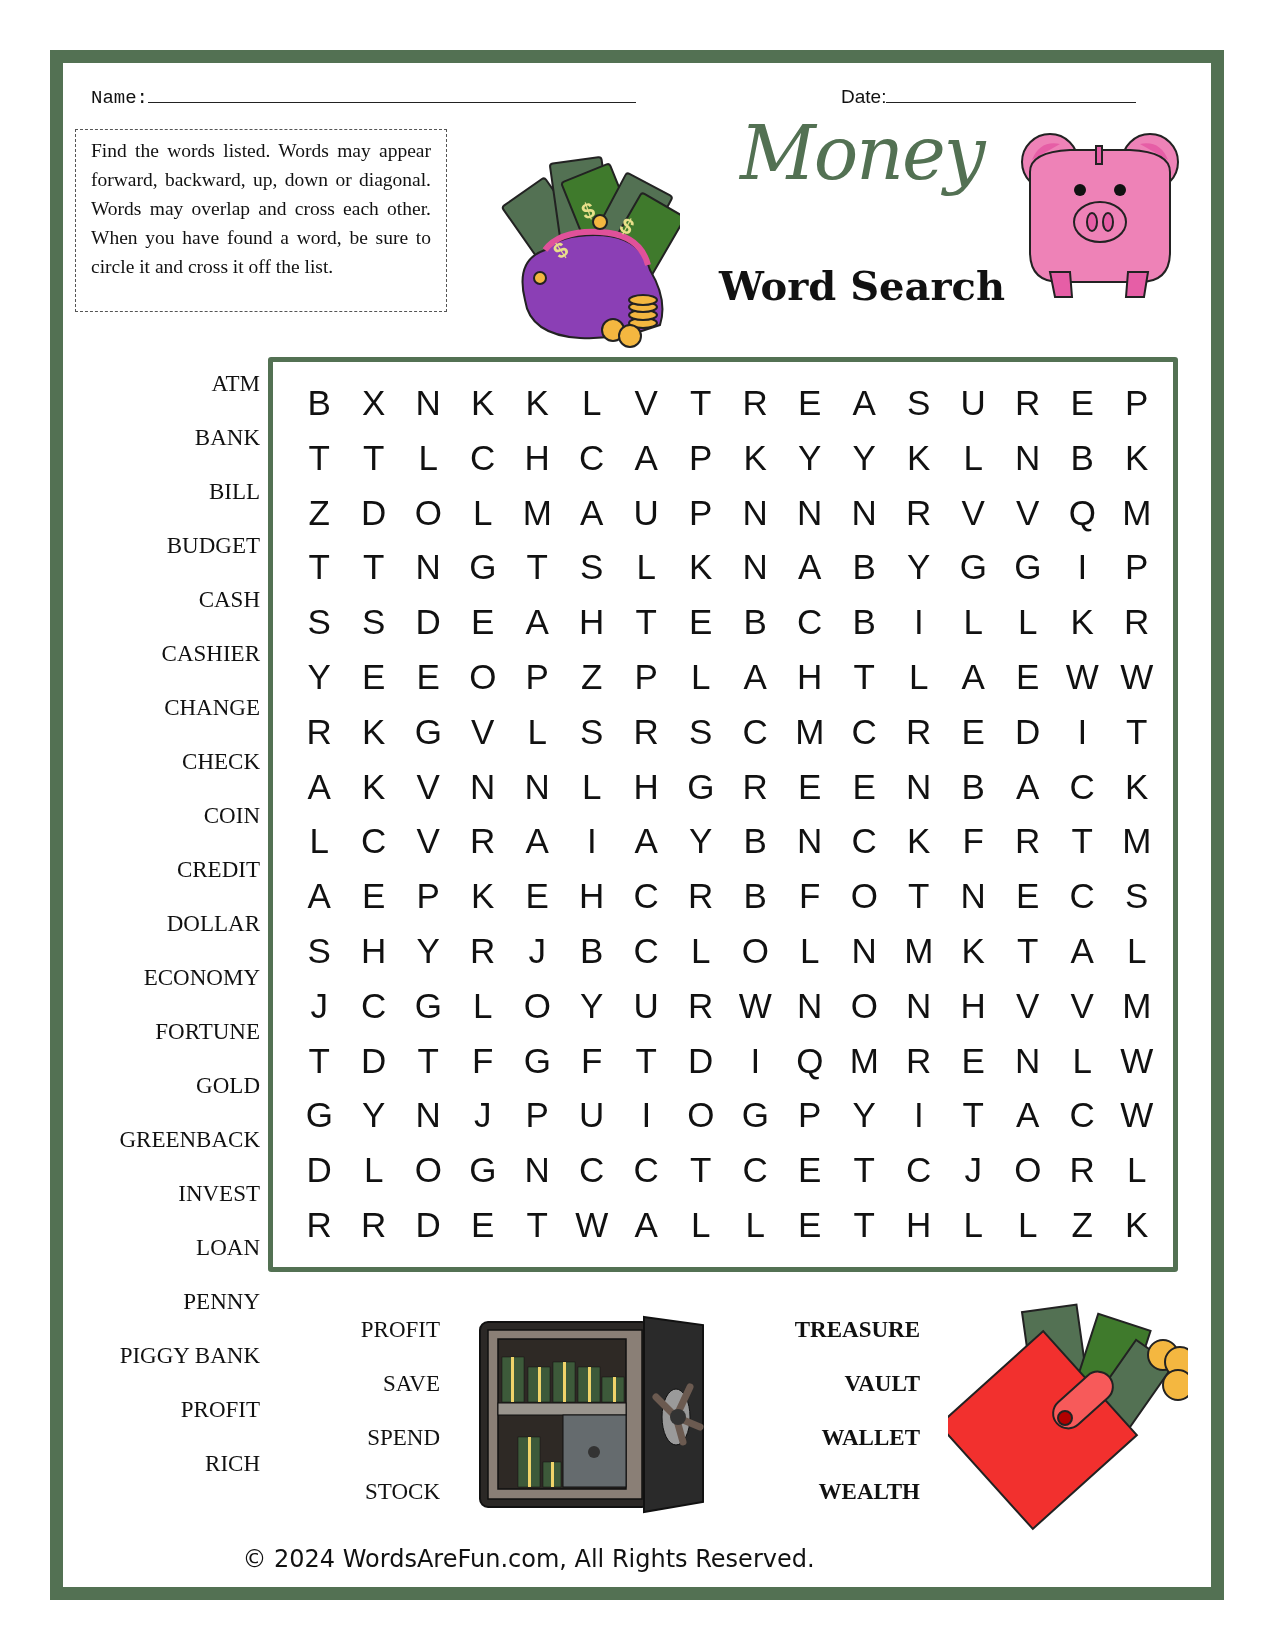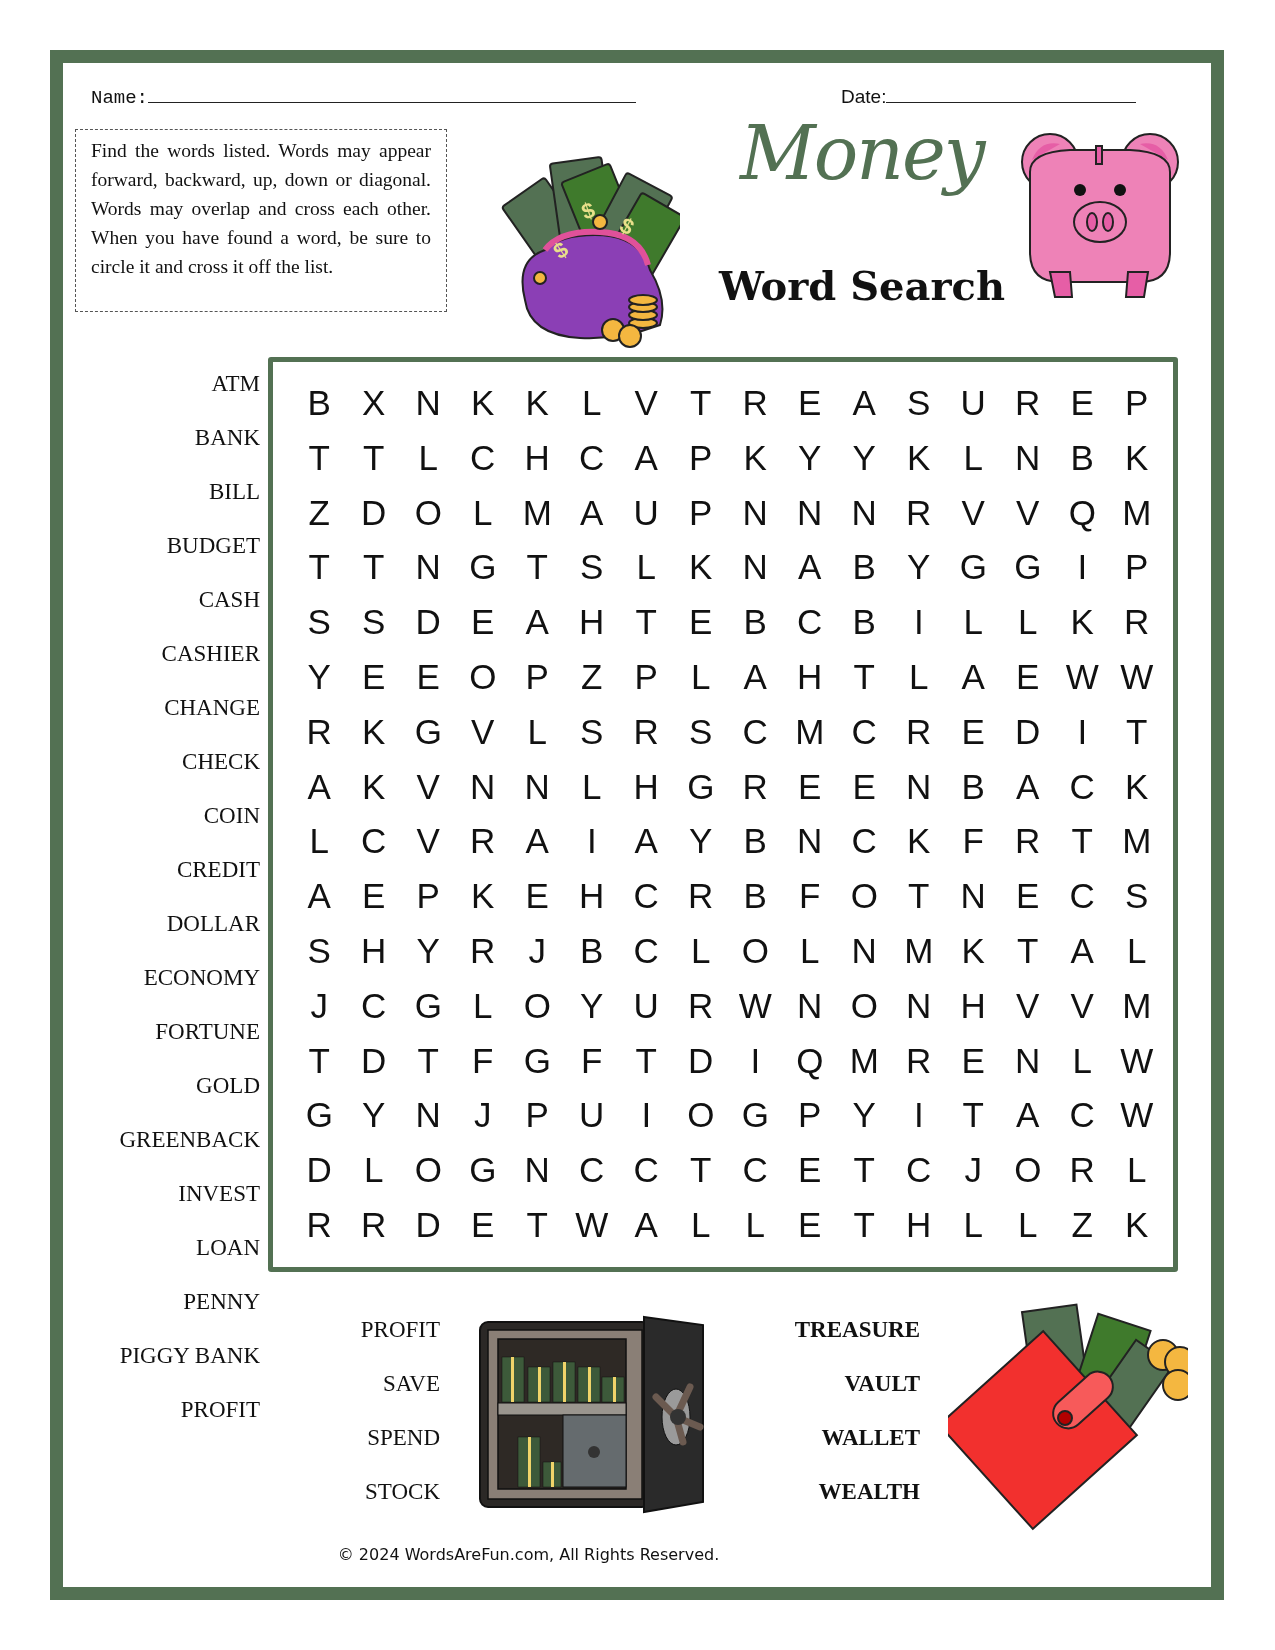--- a/index.html
+++ b/index.html
@@ -15,21 +15,21 @@
   .pig { position: absolute; left: 1010px; top: 122px; width: 180px; height: 180px; }
   .word-list-left { position: absolute; left: 75px; top: 357px; width: 185px; }
   .word { height: 54px; line-height: 54px; text-align: right; font-size: 23px; font-family: "Liberation Serif", serif; }
   .grid-box { position: absolute; left: 268px; top: 357px; width: 910px; height: 915px; border: 5px solid #537153; box-sizing: border-box; border-radius: 3px; }
   .grid { position: absolute; left: 292px; top: 376px; display: grid; grid-template-columns: repeat(16, 54.5px); grid-auto-rows: 54.8px; }
   .cell { text-align: center; font-family: "Liberation Sans", sans-serif; font-size: 35px; line-height: 54.8px; color: #111; }
   .word-list-mid { position: absolute; left: 290px; top: 1303px; width: 150px; }
   .word-list-right { position: absolute; left: 760px; top: 1303px; width: 160px; font-weight: bold; }
   .safe { position: absolute; left: 478px; top: 1312px; width: 240px; height: 205px; }
   .wallet { position: absolute; left: 948px; top: 1300px; width: 240px; height: 240px; }
-  .footer { position: absolute; left: 0; width: 1057px; top: 1545px; text-align: center; font-family: "DejaVu Sans", sans-serif; font-size: 16px; color: #111; }
+  .footer { position: absolute; left: 0; width: 1057px; top: 1545px; text-align: center; font-family: "DejaVu Sans", sans-serif; font-size: 24px; color: #111; }
 </style>
 </head>
 <body>
 
 <div class="page-border"></div>
 
 <div class="name-line">
   <span>Name:</span><span class="underline" style="width:488px"></span>
 </div>
 <div class="date-line">
@@ -98,20 +98,21 @@
   <div class="word">DOLLAR</div>
   <div class="word">ECONOMY</div>
   <div class="word">FORTUNE</div>
   <div class="word">GOLD</div>
   <div class="word">GREENBACK</div>
   <div class="word">INVEST</div>
   <div class="word">LOAN</div>
   <div class="word">PENNY</div>
   <div class="word">PIGGY BANK</div>
   <div class="word">PROFIT</div>
+  <div class="word">RICH</div>
 </div>
 
 <div class="grid-box"></div>
 <div class="grid" id="grid">
     <div class="cell">B</div>
     <div class="cell">X</div>
     <div class="cell">N</div>
     <div class="cell">K</div>
     <div class="cell">K</div>
     <div class="cell">L</div>

